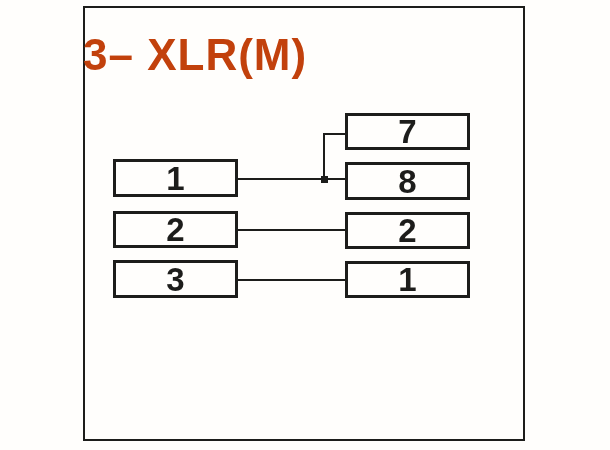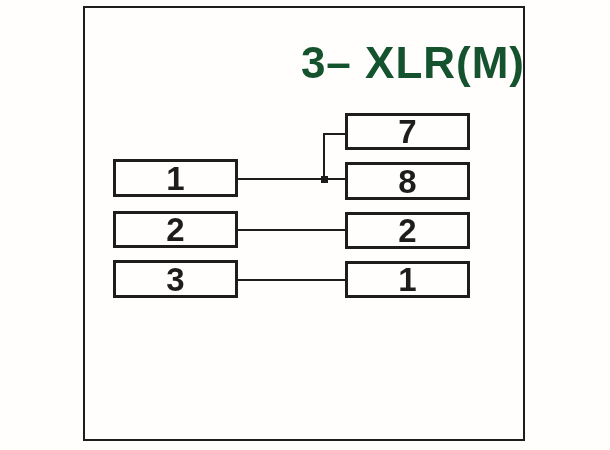--- a/index.html
+++ b/index.html
@@ -23,27 +23,26 @@
     height: 435px;
     border: 2px solid #1d1d1b;
     box-sizing: border-box;
     background: #fffefc;
   }
   .title {
     position: absolute;
     left: 83px;
     top: 30px;
     width: 442px;
-    text-align: right;
+    text-align: left;
     font-size: 44px;
     font-weight: bold;
-    color: #14532d;
+    color: #c2410c;
     letter-spacing: 1px;
     white-space: pre;
-    margin-top: 8px;
   }
   .pin-box {
     position: absolute;
     width: 125px;
     height: 38px;
     border: 3px solid #1d1d1b;
     box-sizing: border-box;
     background: #fffefc;
     display: flex;
     align-items: center;

